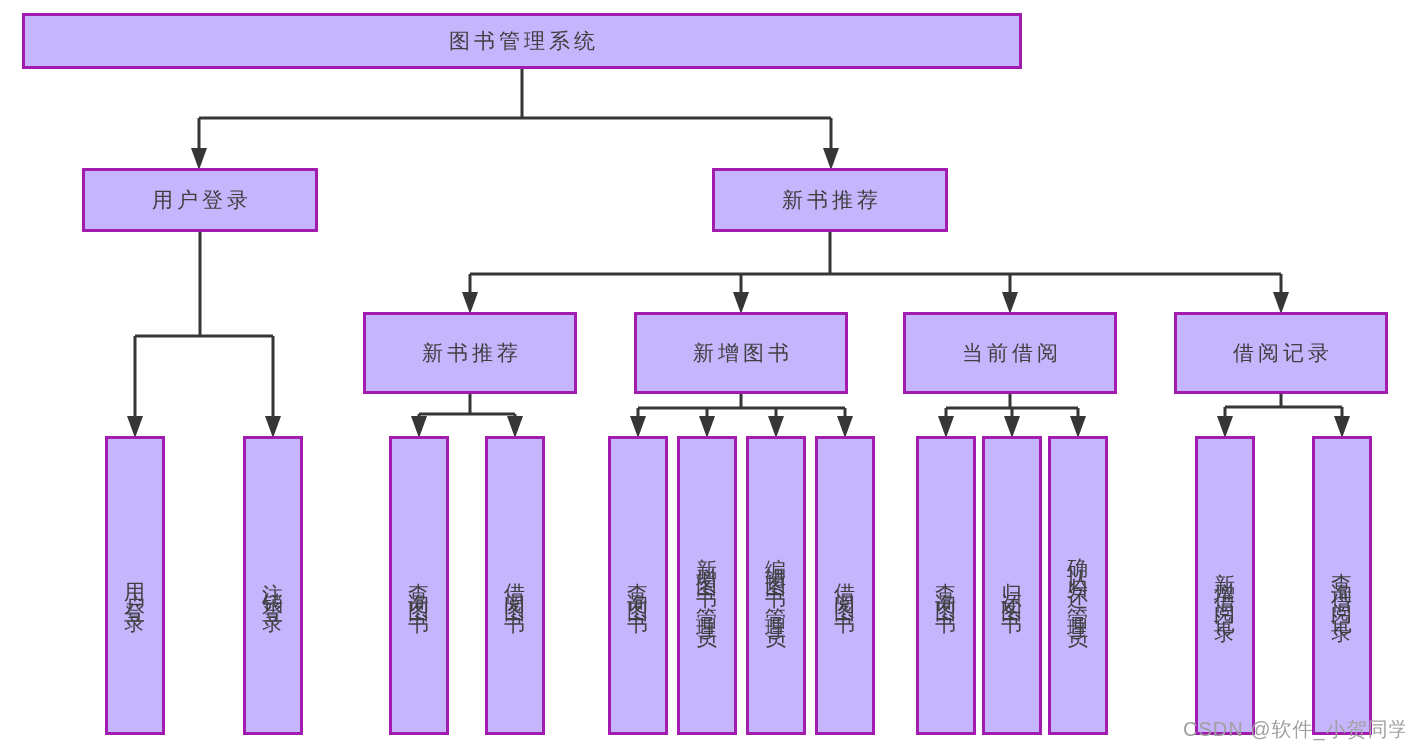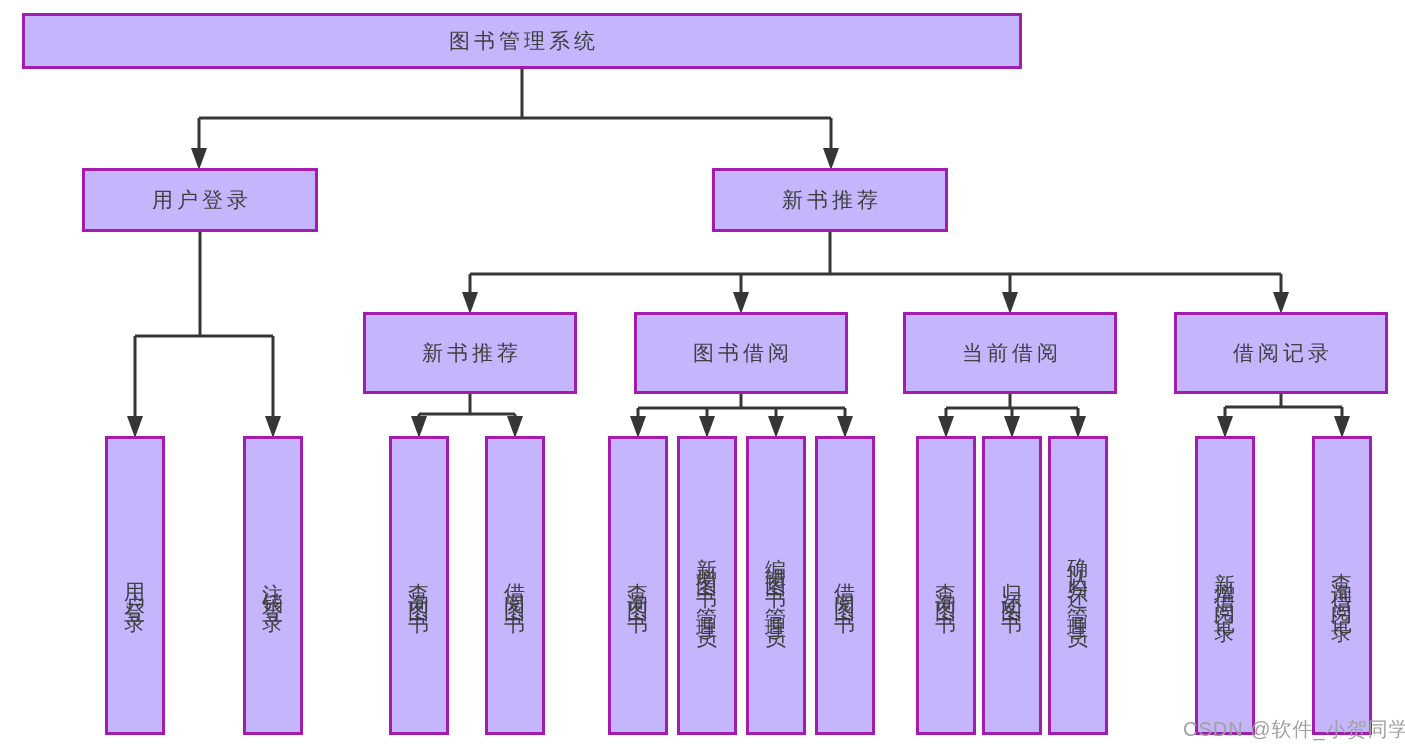--- a/index.html
+++ b/index.html
@@ -125,21 +125,21 @@
     <span>用户登录</span>
   </div>
   <div class="node hbox lvl2" style="left:712px">
     <span>新书推荐</span>
   </div>
 
   <div class="node hbox lvl3" style="left:363px">
     <span>新书推荐</span>
   </div>
   <div class="node hbox lvl3" style="left:634px">
-    <span>图书借阅</span>
+    <span>新增图书</span>
   </div>
   <div class="node hbox lvl3" style="left:1174px">
     <span>借阅记录</span>
   </div>
   <div class="node hbox lvl3" style="left:903px">
     <span>当前借阅</span>
   </div>
 
   <div class="node vbox" style="left:105px">
     <span>用户登录</span>

